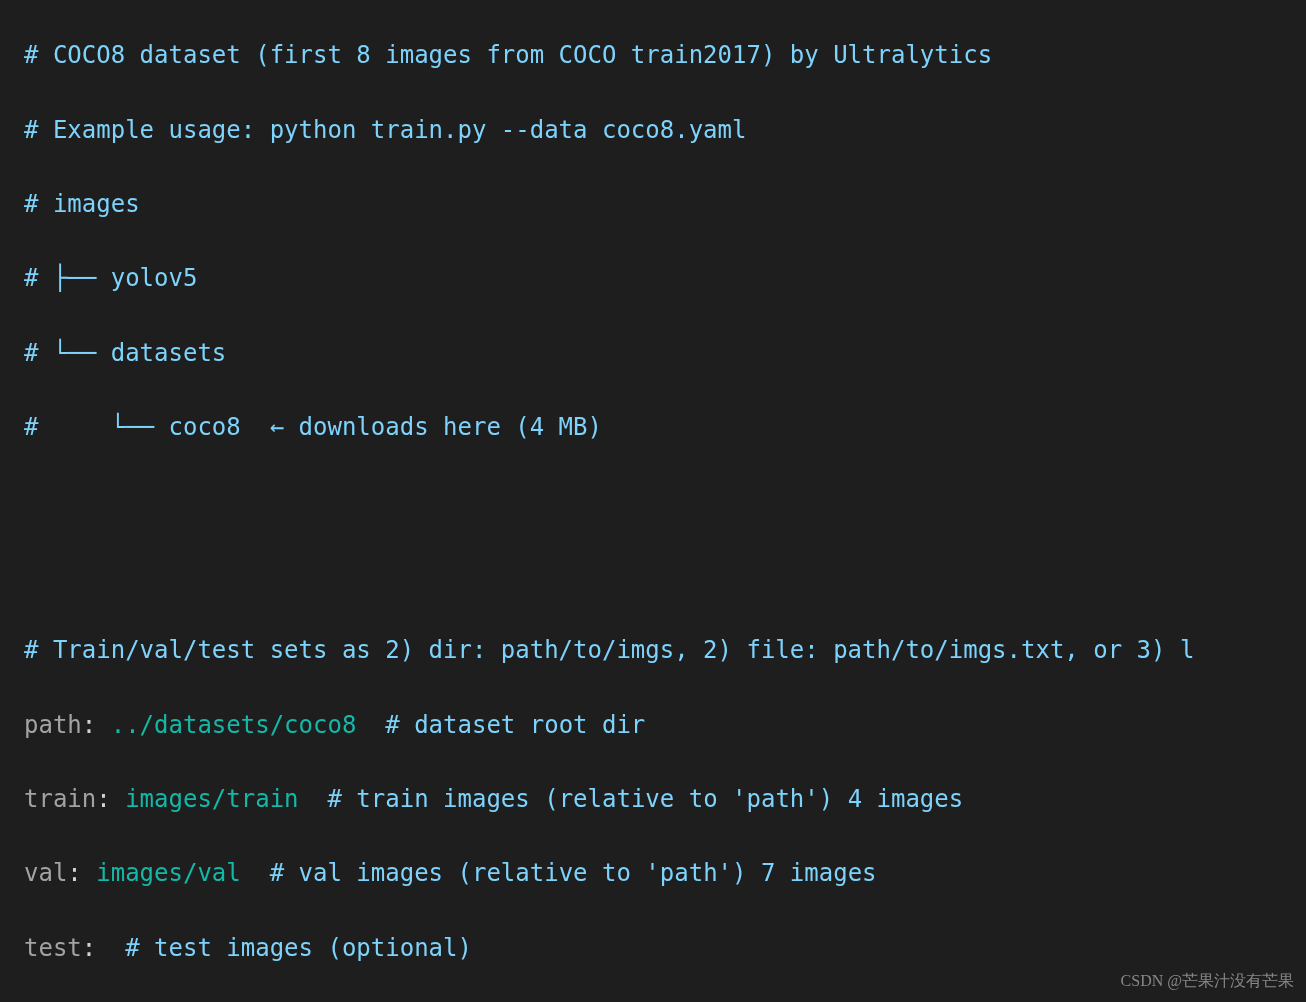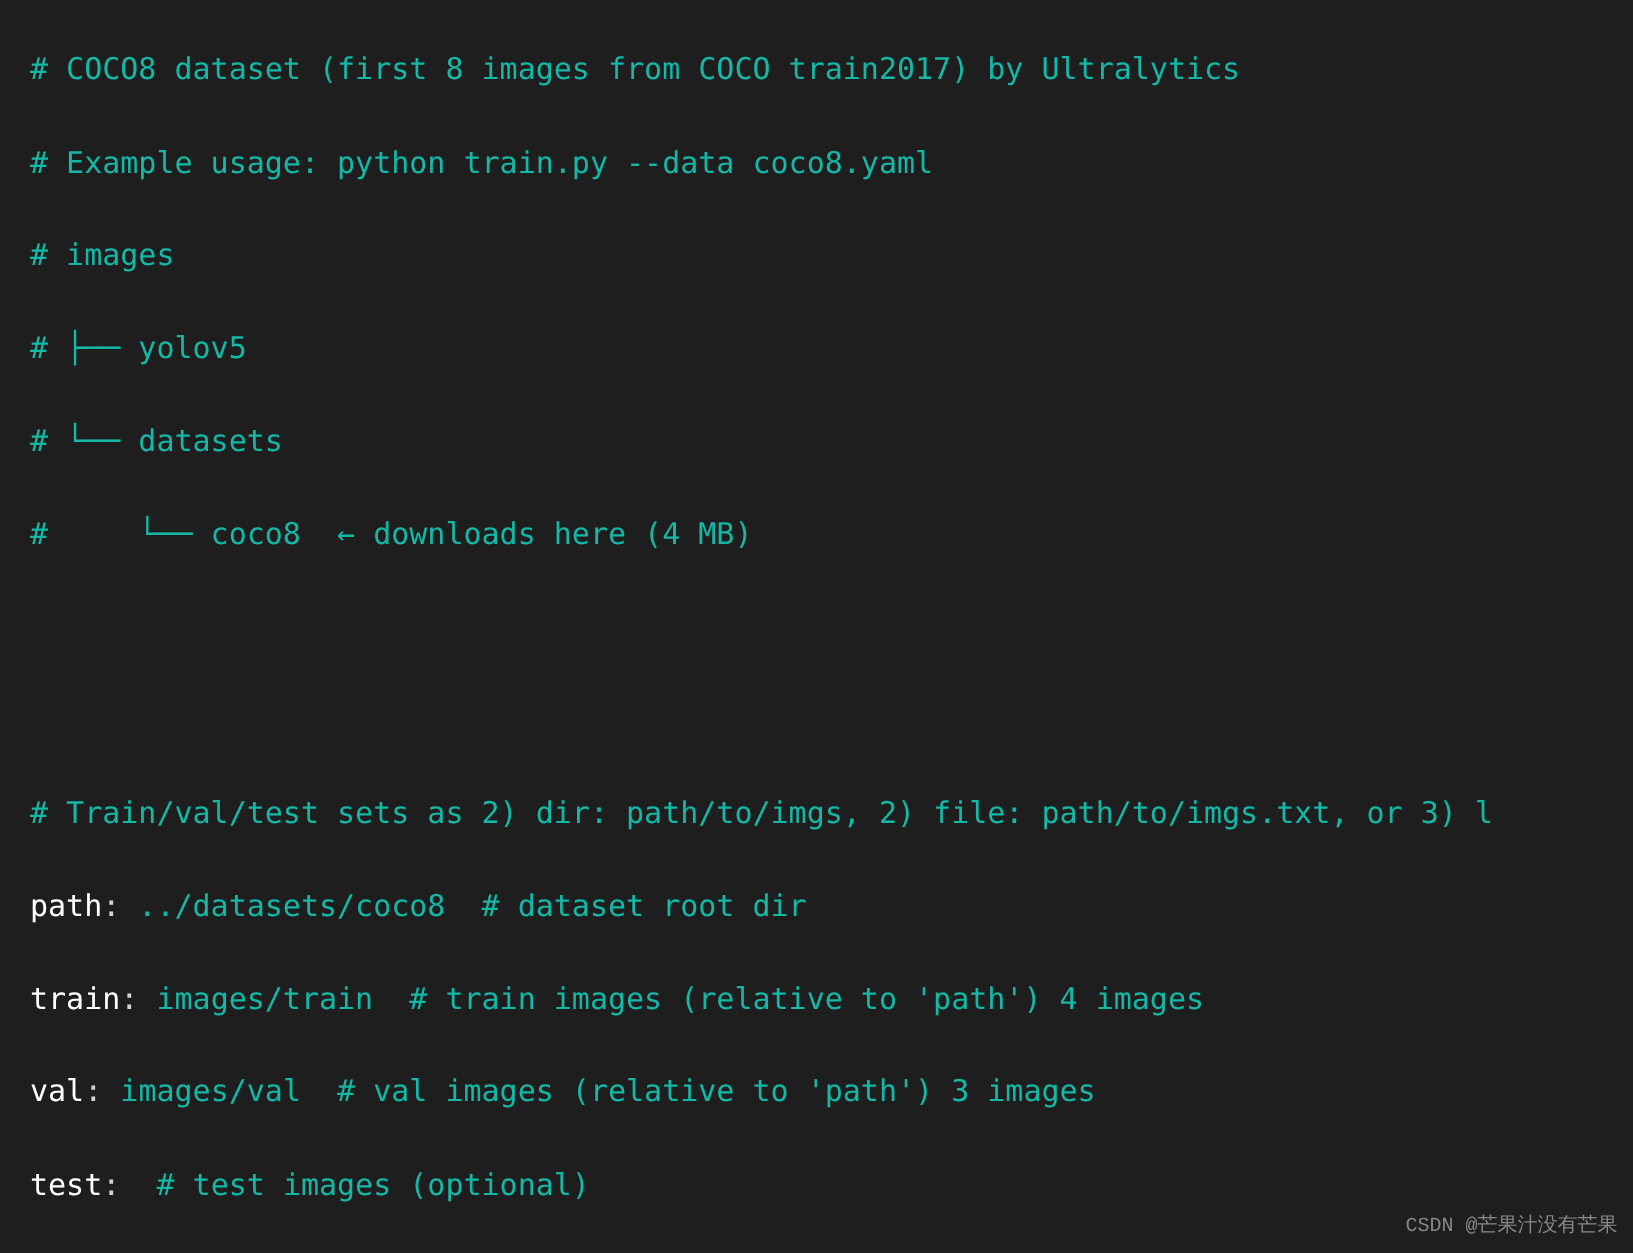--- a/index.html
+++ b/index.html
@@ -16,59 +16,59 @@
       color: #d4d4d4;
       overflow: hidden;
       width: 1306px;
       height: 1002px;
       position: relative;
     }
     .code-container {
       white-space: pre;
     }
     .comment {
-      color: #14b8a6;
+      color: #7dd3fc;
     }
     .key {
-      color: #ffffff;
+      color: #a3a3a3;
     }
     .colon {
       color: #d4d4d4;
     }
     .value-string {
       color: #14b8a6;
     }
     .line {
       display: block;
     }
     .watermark {
       position: absolute;
       bottom: 8px;
       right: 12px;
       font-size: 16px;
       color: #888888;
-      font-family: Liberation Mono, monospace;
+      font-family: Liberation Serif, serif;
     }
   </style>
 </head>
 <body>
 
 <div class="code-container">
 <span class="line"><span class="comment"># COCO8 dataset (first 8 images from COCO train2017) by Ultralytics</span></span>
 <span class="line"><span class="comment"># Example usage: python train.py --data coco8.yaml</span></span>
 <span class="line"><span class="comment"># images</span></span>
 <span class="line"><span class="comment"># ├── yolov5</span></span>
 <span class="line"><span class="comment"># └── datasets</span></span>
 <span class="line"><span class="comment">#     └── coco8  ← downloads here (4 MB)</span></span>
 <span class="line"> </span>
 <span class="line"> </span>
 <span class="line"><span class="comment"># Train/val/test sets as 2) dir: path/to/imgs, 2) file: path/to/imgs.txt, or 3) l</span></span>
 <span class="line"><span class="key">path</span><span class="colon">:</span><span class="value-string"> ../datasets/coco8  </span><span class="comment"># dataset root dir</span></span>
 <span class="line"><span class="key">train</span><span class="colon">:</span><span class="value-string"> images/train  </span><span class="comment"># train images (relative to 'path') 4 images</span></span>
-<span class="line"><span class="key">val</span><span class="colon">:</span><span class="value-string"> images/val  </span><span class="comment"># val images (relative to 'path') 3 images</span></span>
+<span class="line"><span class="key">val</span><span class="colon">:</span><span class="value-string"> images/val  </span><span class="comment"># val images (relative to 'path') 7 images</span></span>
 <span class="line"><span class="key">test</span><span class="colon">:</span><span>  </span><span class="comment"># test images (optional)</span></span>
 
 
 
 
 
 
 
 
 

